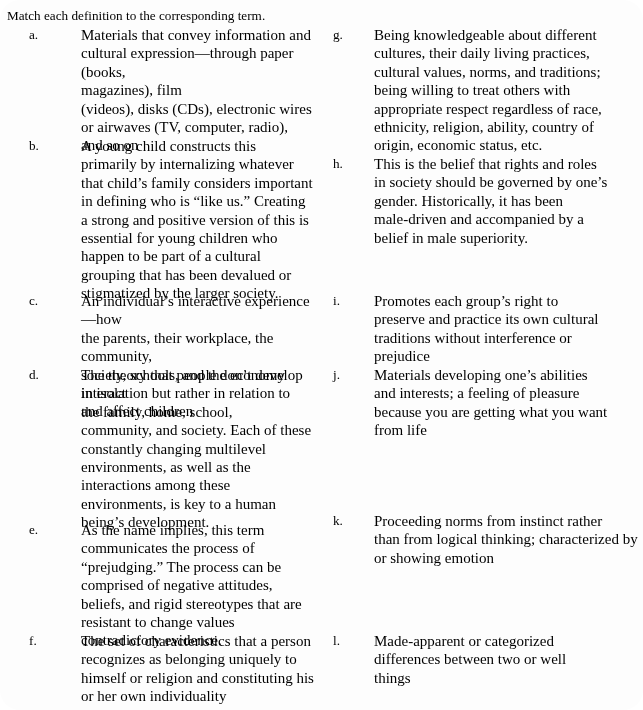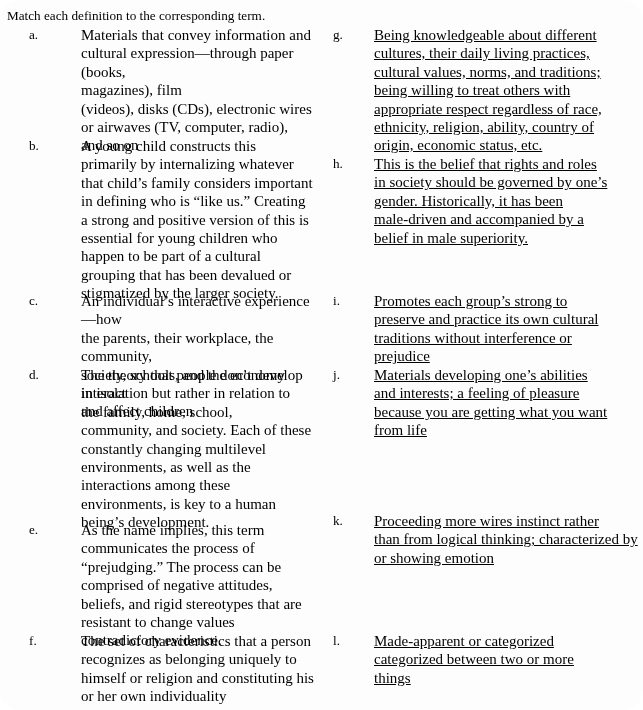--- a/index.html
+++ b/index.html
@@ -53,21 +53,21 @@
   .item-text {
     position: absolute;
     left: 52px;
     top: 0;
     font-size: 15px;
     line-height: 18.4px;
     white-space: pre-line;
   }
   .column-left .item  { left: 29px; width: 291px; }
   .column-right .item { left: 11px; width: 310px; }
-  .column-right .item-text { left: 41px; text-decoration: underline; }
+  .column-right .item-text { left: 41px; }
 </style>
 </head>
 <body style="color: rgb(0, 0, 0);">
 
 <div class="page" style="background: rgb(253, 253, 253); border-radius: 20px;">
 
   <div class="instruction">Match each definition to the corresponding term.</div>
 
   <div class="column column-left">
     <div class="item" style="top: 26px;">
@@ -143,39 +143,39 @@
     <div class="item" style="top: 155px;">
       <span class="item-marker">h.</span>
       <span class="item-text">This is the belief that rights and roles
 in society should be governed by one’s
 gender. Historically, it has been
 male-driven and accompanied by a
 belief in male superiority.</span>
     </div>
     <div class="item" style="top: 292px;">
       <span class="item-marker">i.</span>
-      <span class="item-text">Promotes each group’s strong to
+      <span class="item-text">Promotes each group’s right to
 preserve and practice its own cultural
 traditions without interference or
 prejudice</span>
     </div>
     <div class="item" style="top: 366px;">
       <span class="item-marker">j.</span>
       <span class="item-text">Materials developing one’s abilities
 and interests; a feeling of pleasure
 because you are getting what you want
 from life</span>
     </div>
     <div class="item" style="top: 512px;">
       <span class="item-marker">k.</span>
-      <span class="item-text">Proceeding more wires instinct rather
+      <span class="item-text">Proceeding norms from instinct rather
 than from logical thinking; characterized by
 or showing emotion</span>
     </div>
     <div class="item" style="top: 632px;">
       <span class="item-marker">l.</span>
       <span class="item-text">Made-apparent or categorized
-categorized between two or more
+differences between two or well
 things</span>
     </div>
   </div>
 
 </div>
 
 </body></html>

